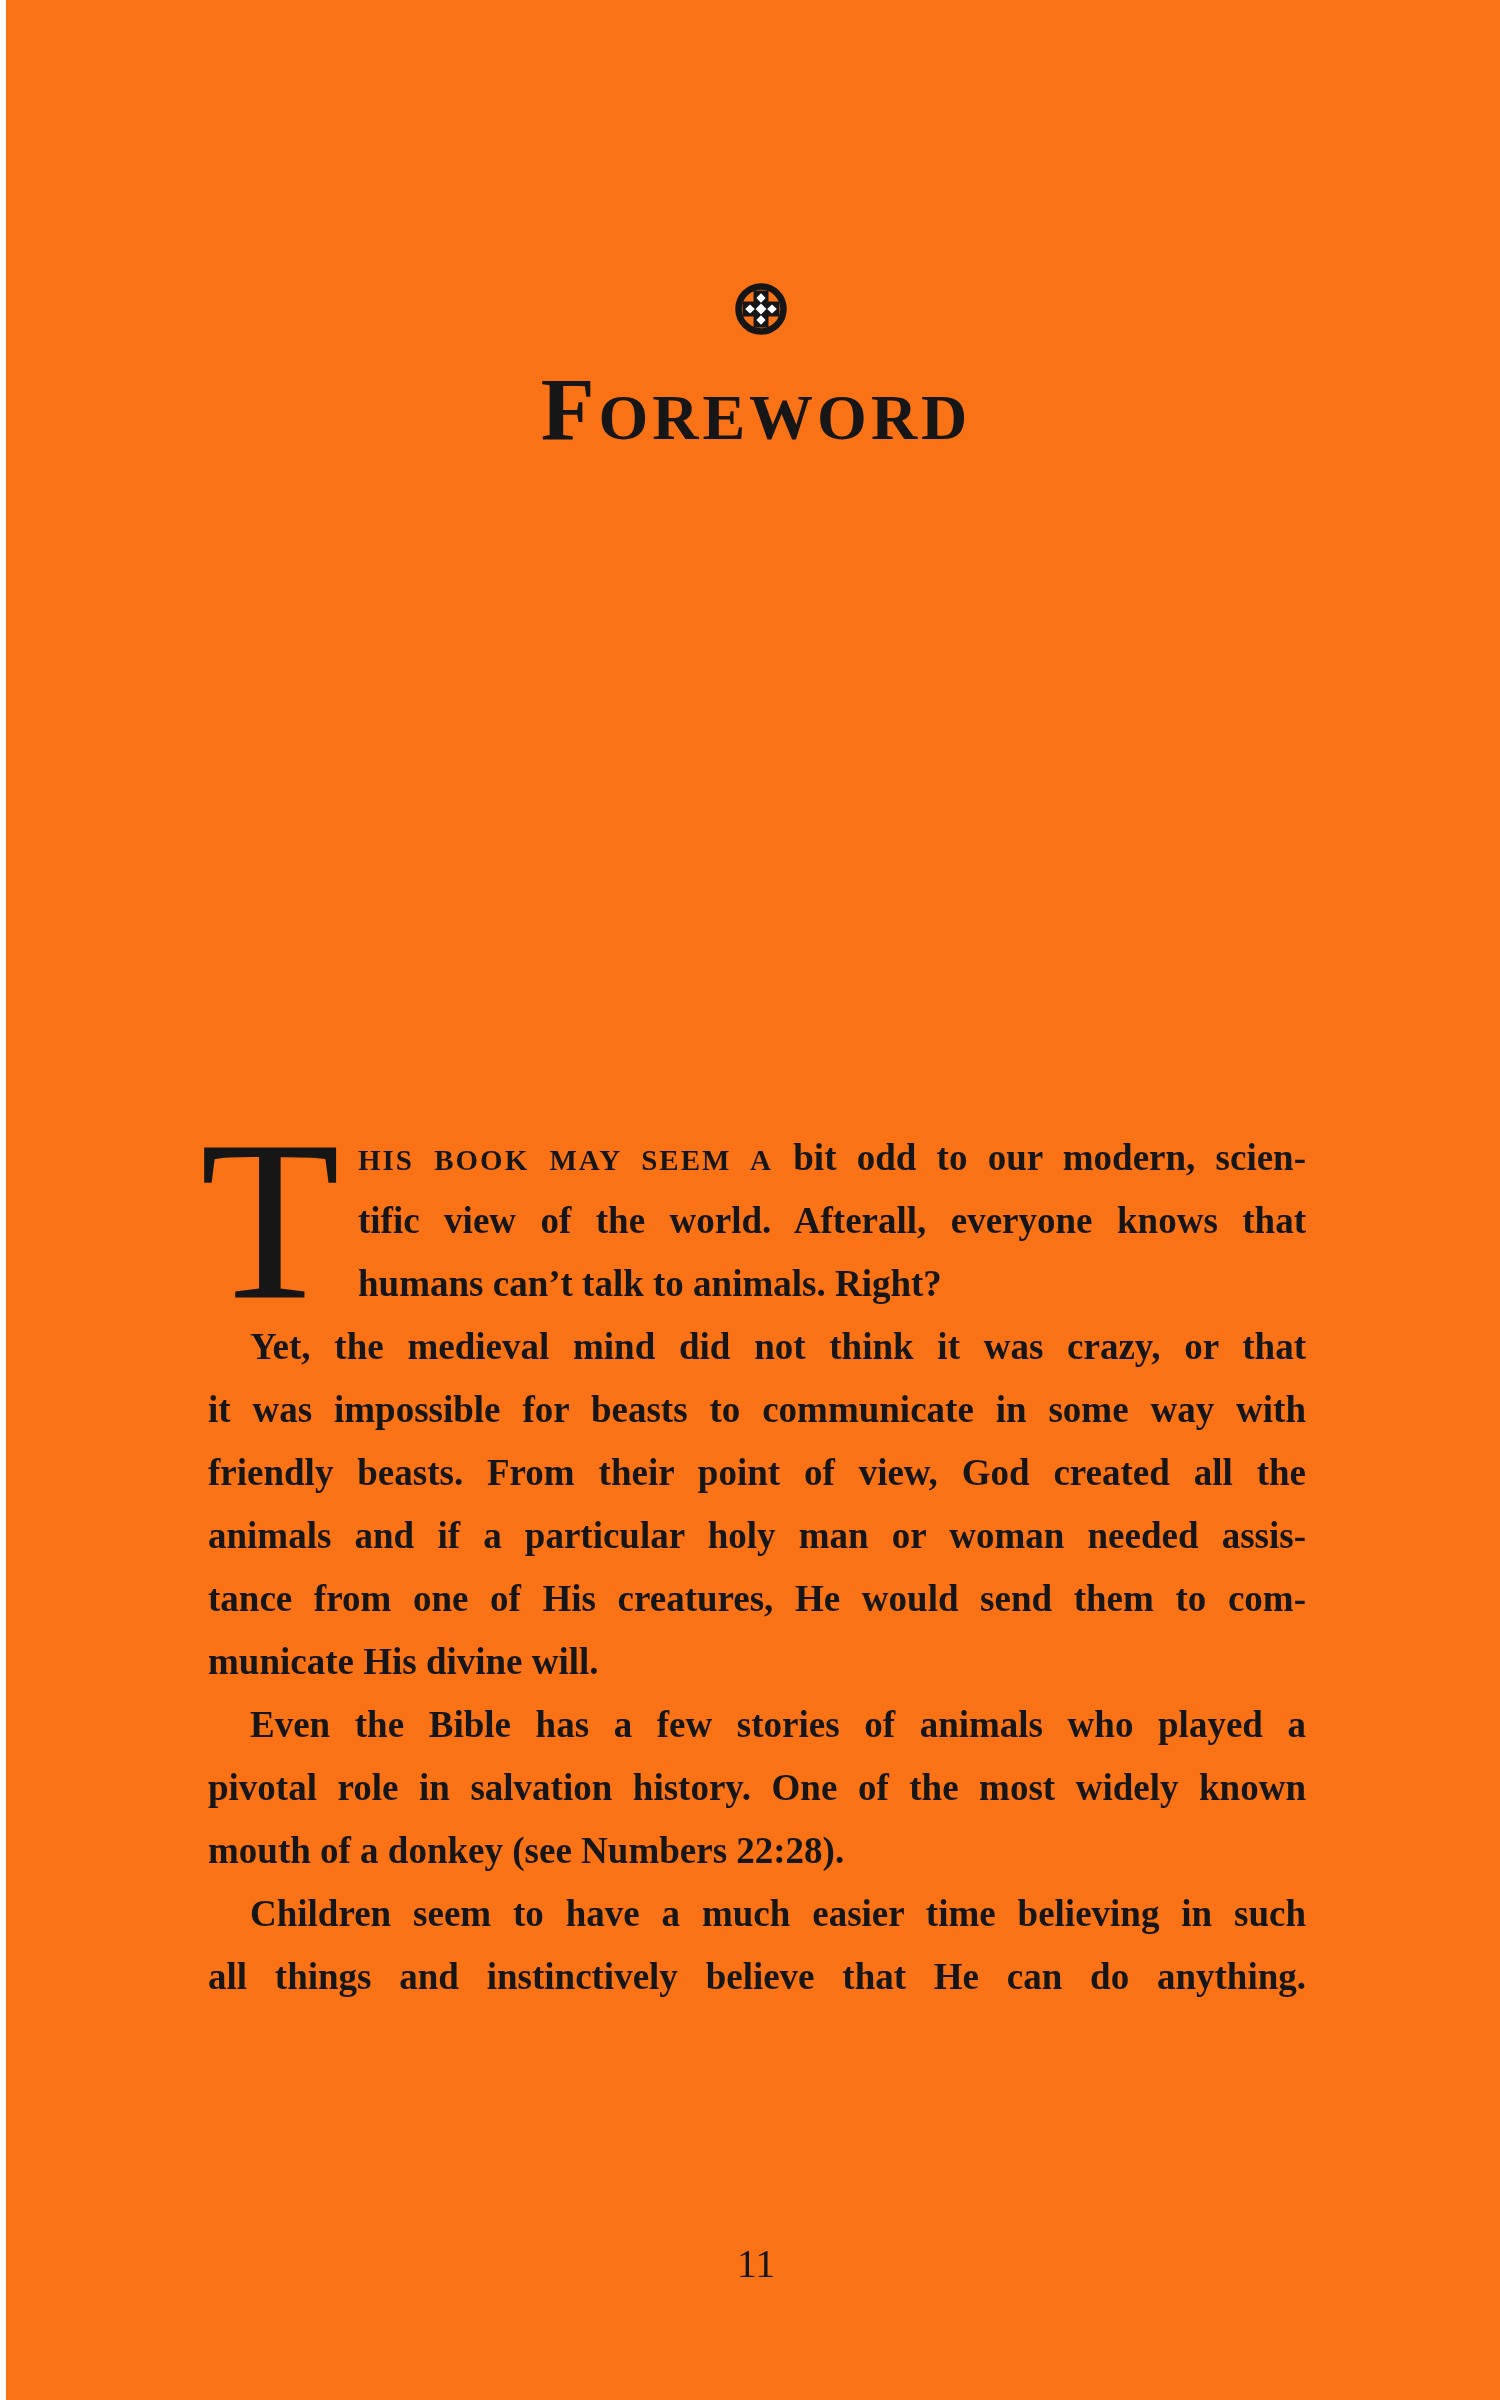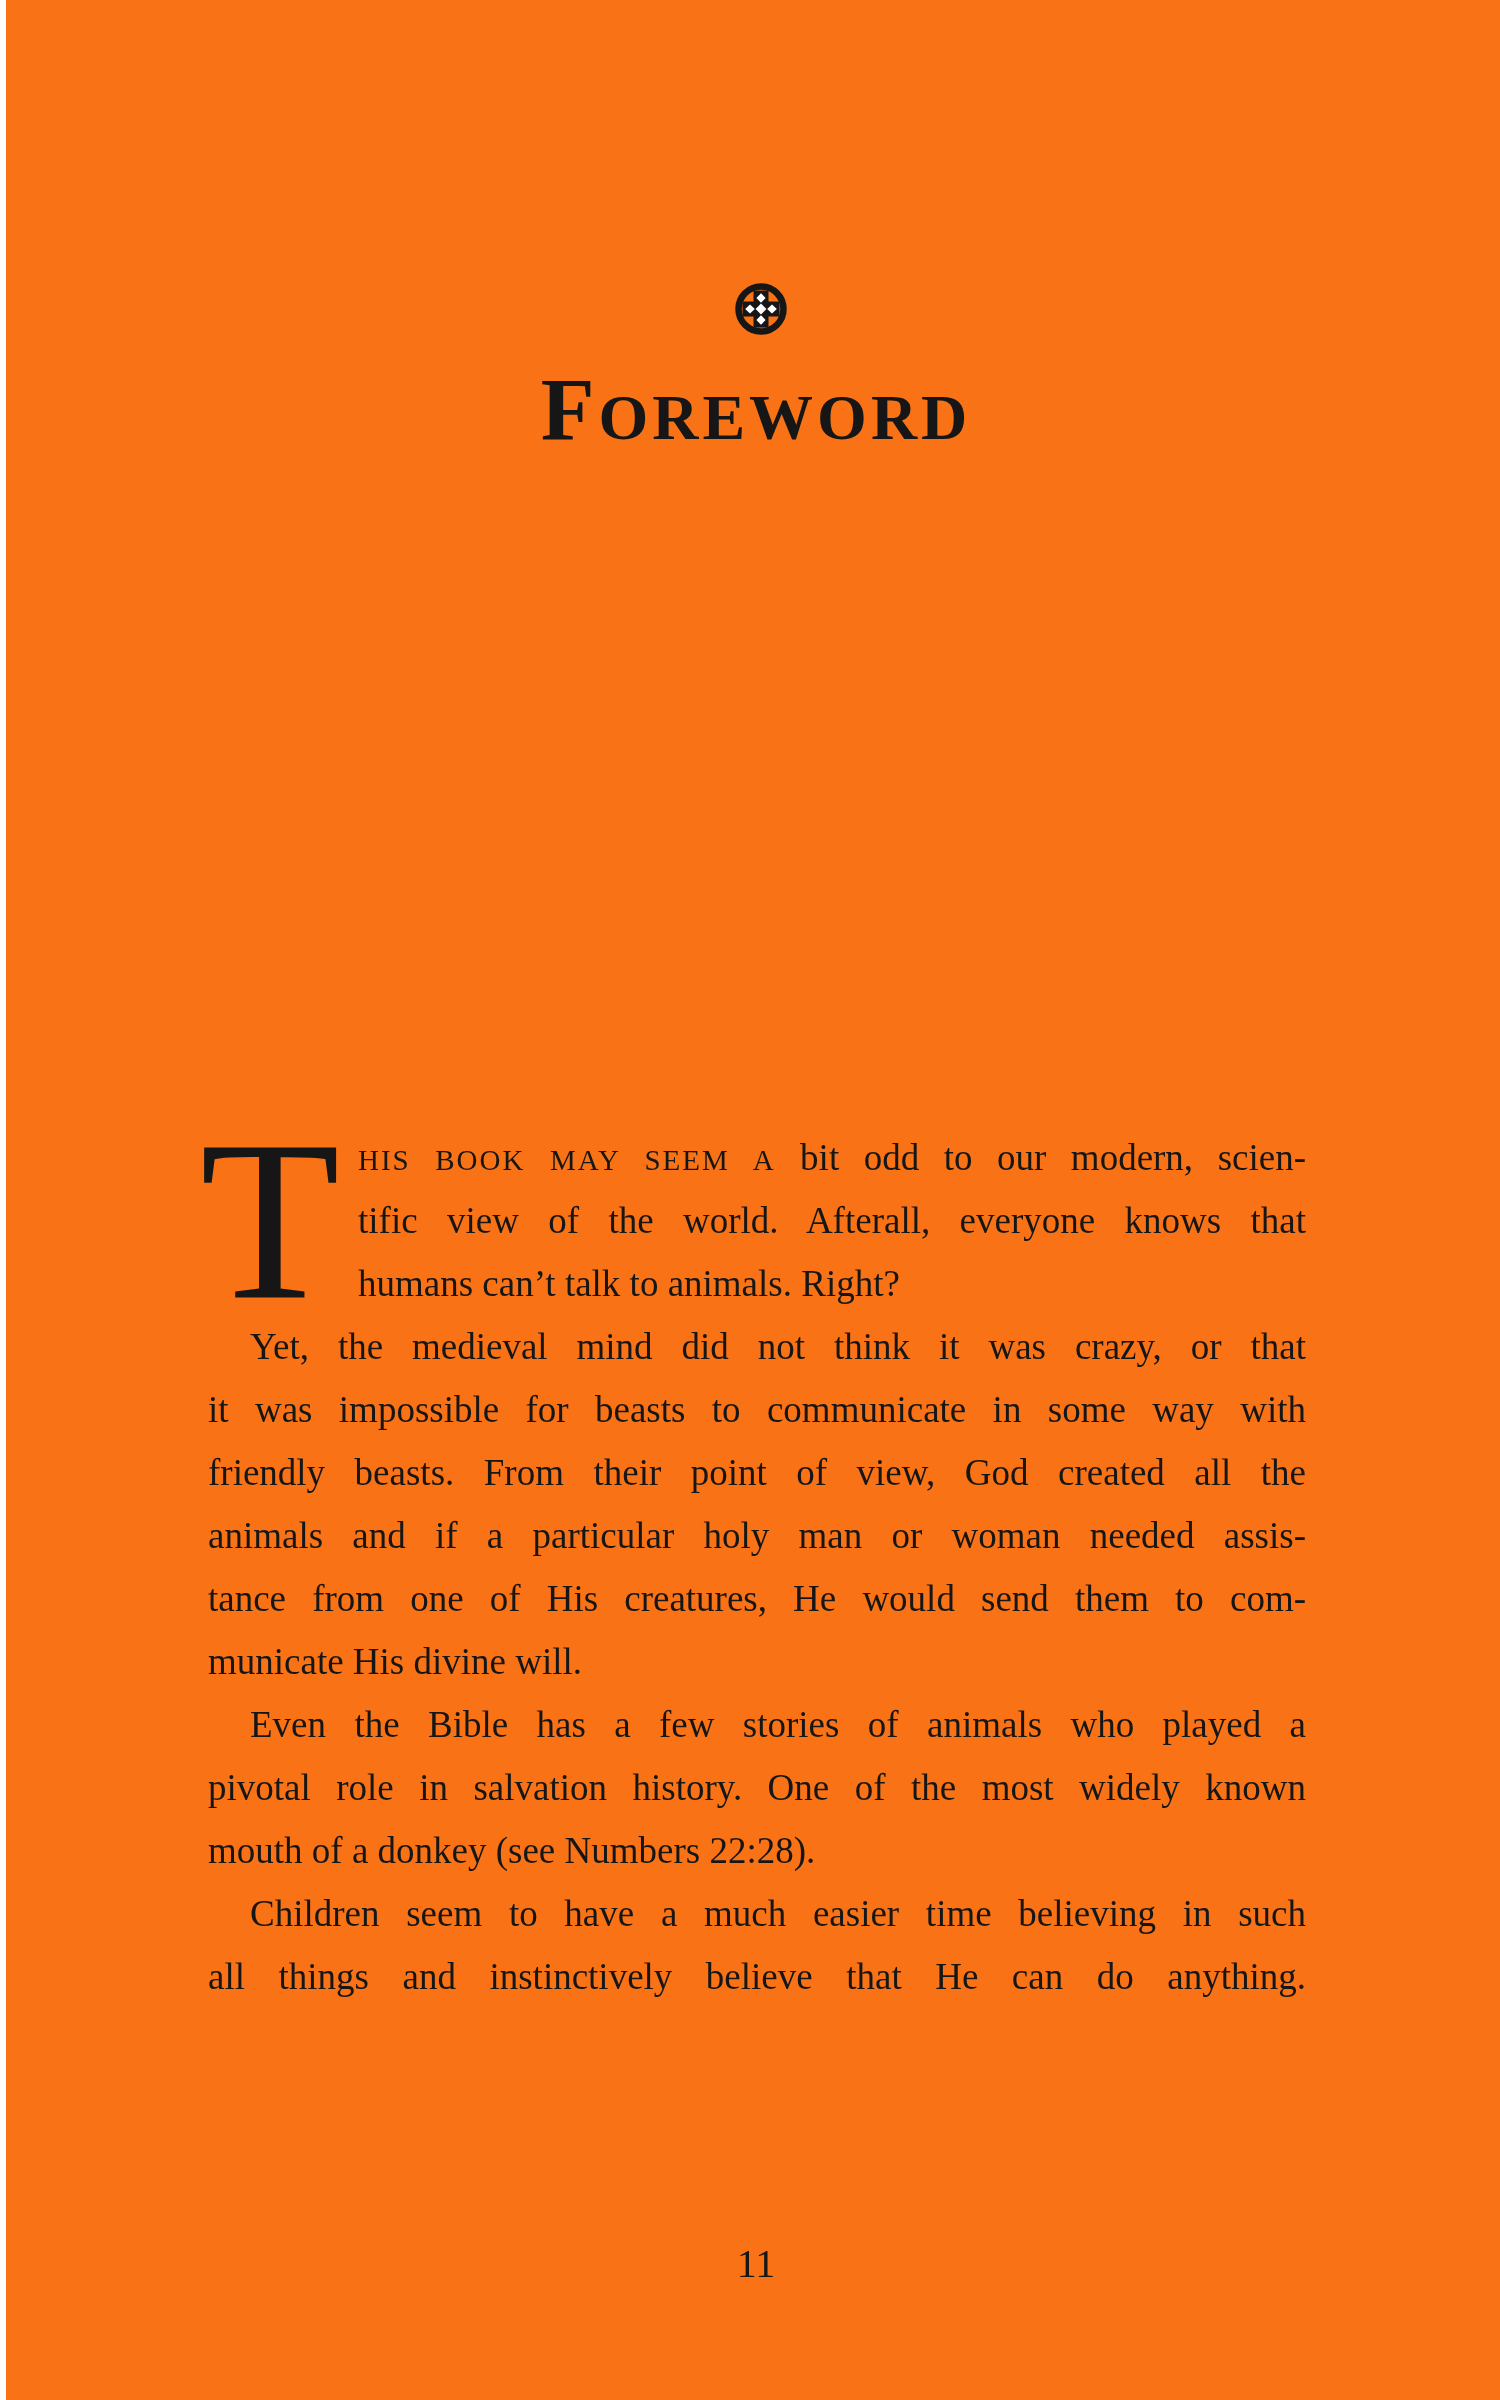--- a/index.html
+++ b/index.html
@@ -57,20 +57,21 @@
     top: 0;
     height: 189px;
     line-height: 189px;
     font-size: 229px;
   }
   .line {
     height: 63px;
     overflow: hidden;
     text-align: justify;
     text-align-last: justify;
+    font-weight: bold;
   }
   .line.last {
     text-align: center;
     text-align-last: left;
   }
   .line.pad { padding-left: 150px; }
   .line.indent { text-indent: 42px; }
   .sc {
     font-size: 29px;
     letter-spacing: 2px;

